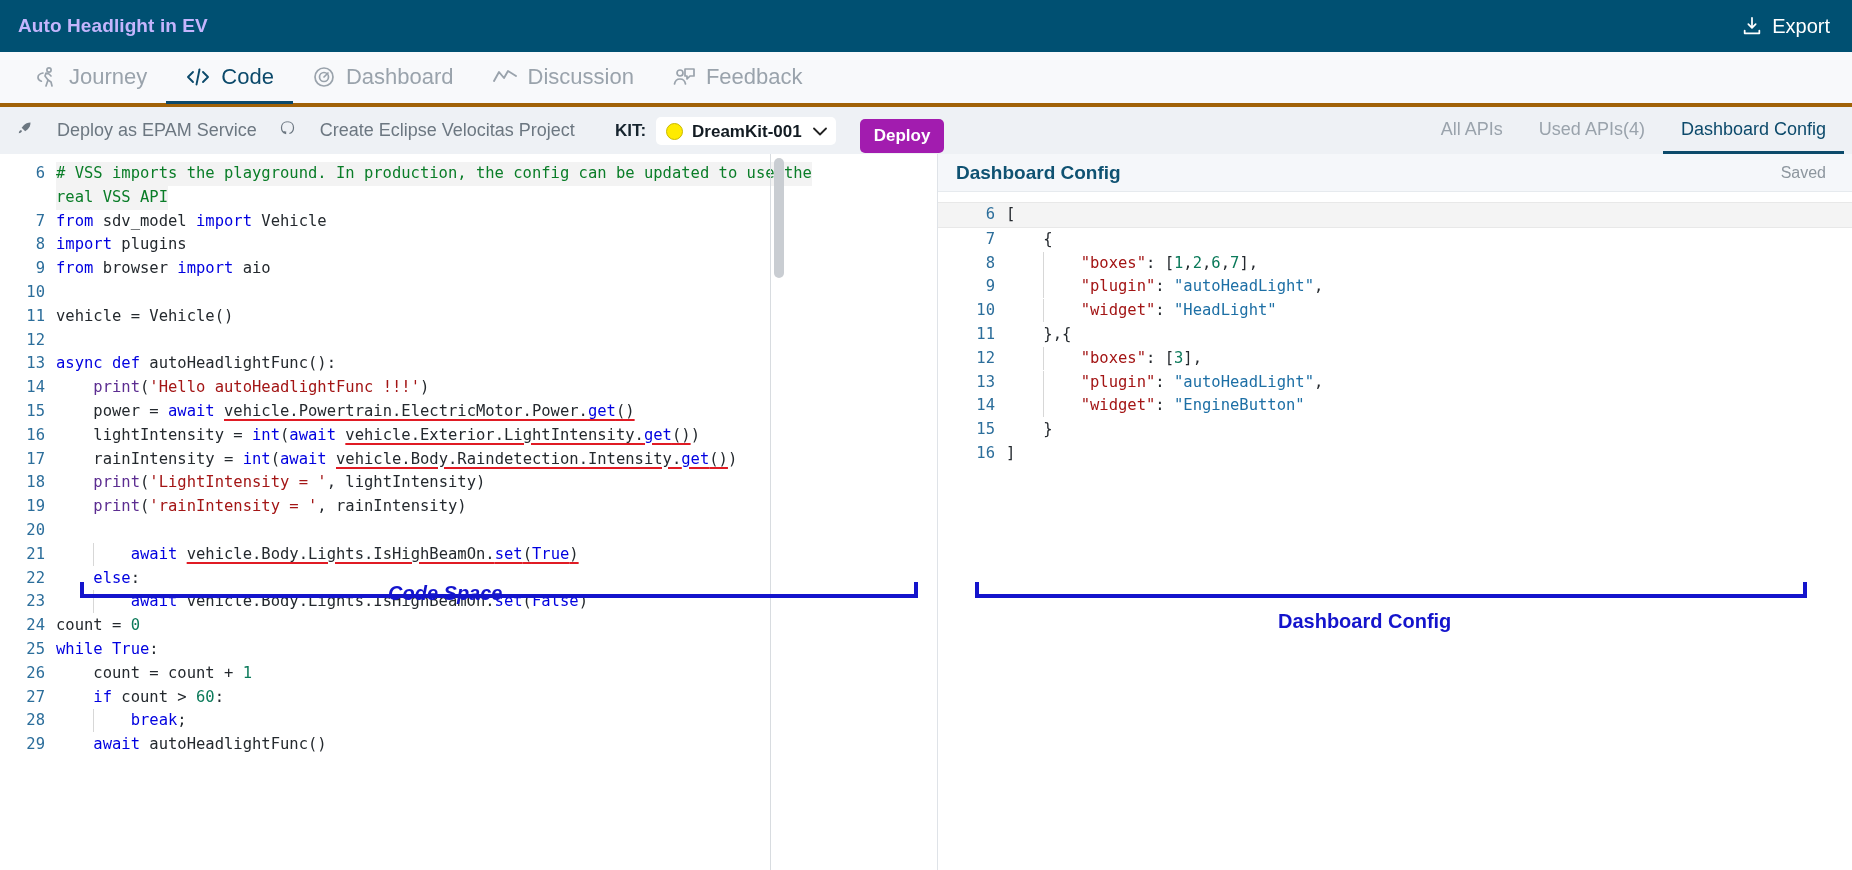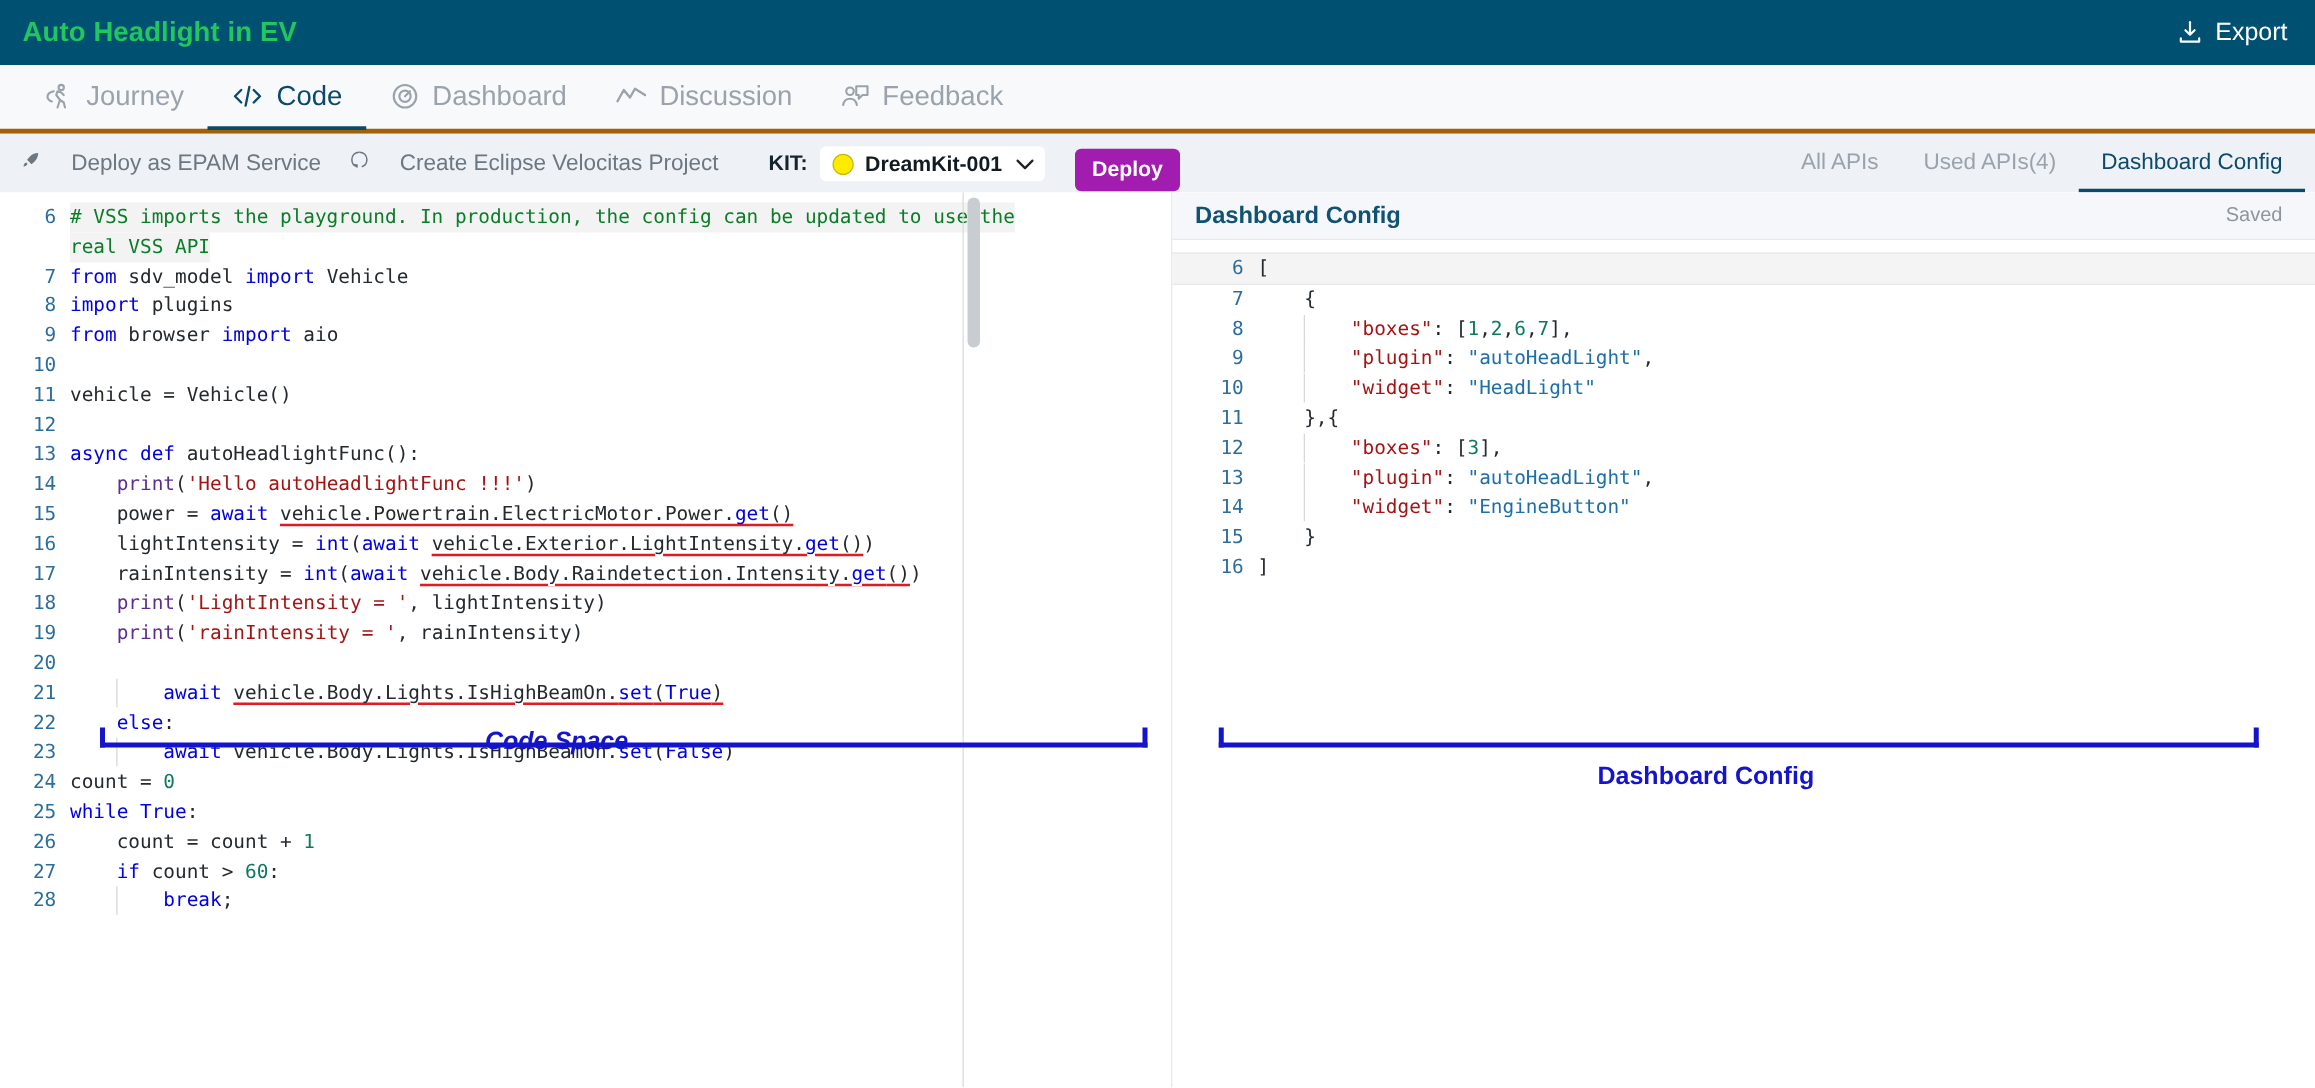--- a/index.html
+++ b/index.html
@@ -13,22 +13,22 @@
   
   .topbar {
     height: 52px;
     background: #005072;
     display: flex;
     align-items: center;
     justify-content: space-between;
     padding: 0 22px 0 18px;
   }
   .topbar-title {
-    color: #22c55e;
-    font-size: 22px;
+    color: #c4b5fd;
+    font-size: 19px;
     font-weight: bold;
     letter-spacing: .1px;
   }
   .export-btn {
     display: flex;
     align-items: center;
     gap: 9px;
     color: #ffffff;
     font-size: 20px;
     cursor: pointer;
@@ -498,20 +498,24 @@
         <div class="cline">    count = count + <span class="num">1</span></div>
       </div>
       <div class="crow">
         <div class="gutter">27</div>
         <div class="cline">    <span class="kw">if</span> count &gt; <span class="num">60</span>:</div>
       </div>
       <div class="crow">
         <div class="gutter">28</div>
         <div class="cline">    <span class="indent-guide"></span>    <span class="kw">break</span>;</div>
       </div>
+      <div class="crow">
+        <div class="gutter">29</div>
+        <div class="cline">    <span class="kw">await</span> autoHeadlightFunc()</div>
+      </div>
 
     </div>
 
     <div class="editor-edge" style="left:770px;"></div>
     <div class="v-scroll" style="left:772px;">
       <div class="thumb"></div>
     </div>
   </div>
 
   <div class="pane-right">

